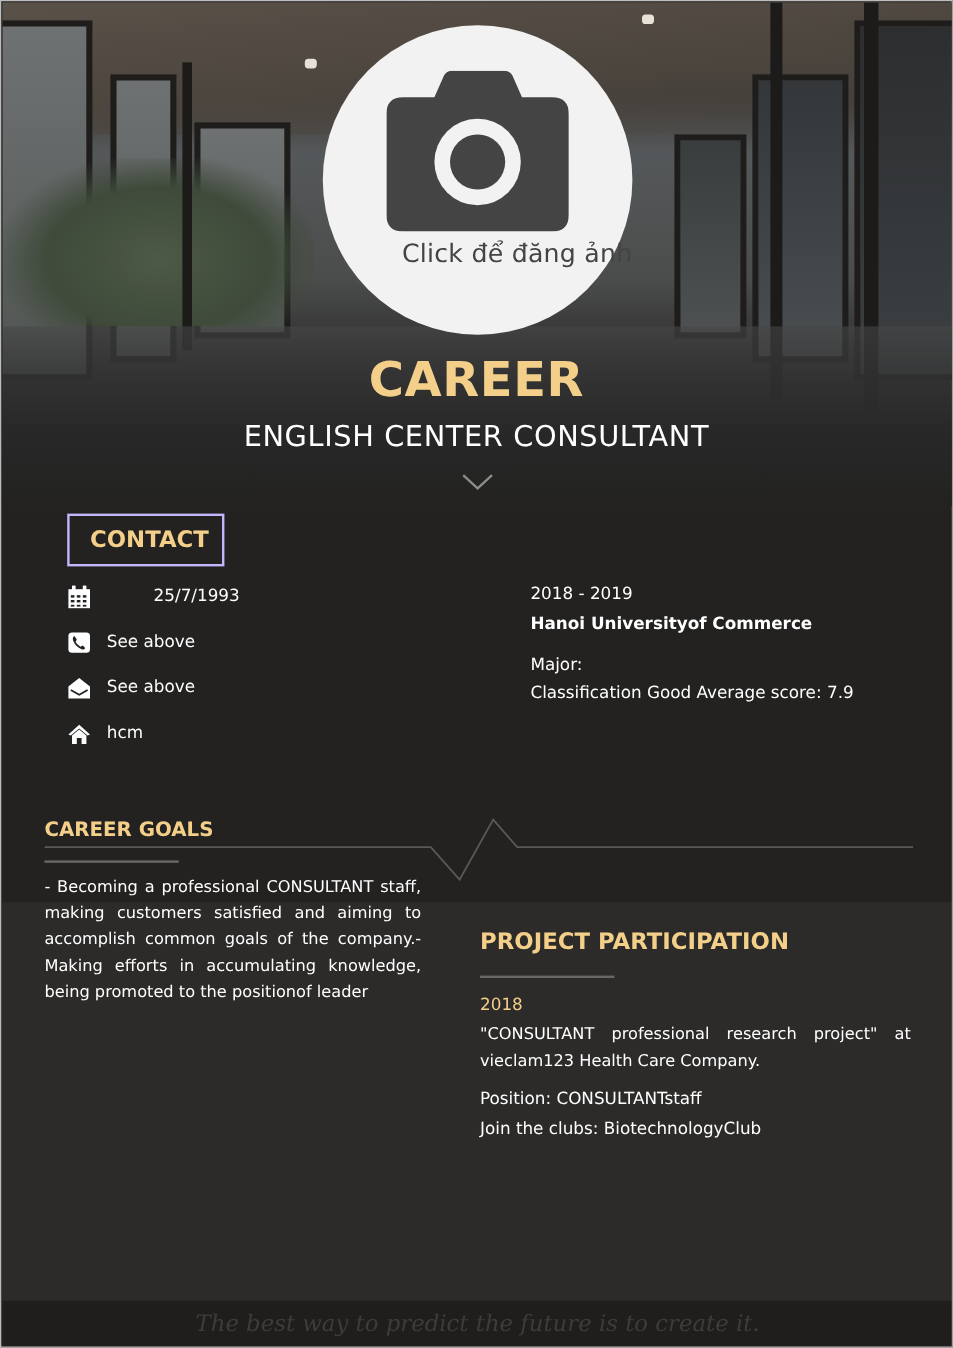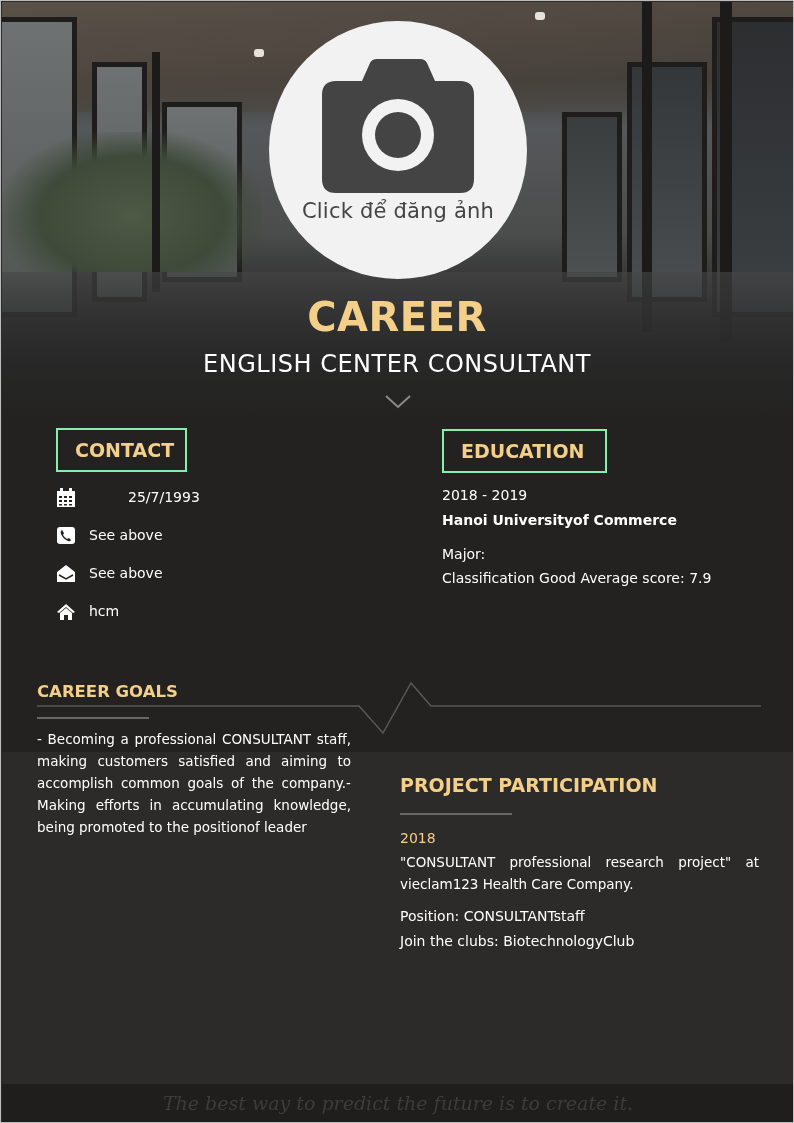--- a/index.html
+++ b/index.html
@@ -38,21 +38,21 @@
     
     .avatar {
       position: absolute; left: 268px; top: 20px; width: 258px; height: 258px;
       border-radius: 50%; background: #f2f2f2; cursor: pointer;
     }
     .avatar .cam {
       position: absolute; left: 53px; top: 38px; width: 152px; height: 134px;
     }
     .avatar .cap {
       position: absolute; left: 0; width: 100%; top: 178px;
-      text-align: center; font-family: "DejaVu Sans", sans-serif;
+      text-align: right; font-family: "DejaVu Sans", sans-serif;
       font-size: 21px; color: #444; letter-spacing: 0.2px;
     }
 
     .name {
       position: absolute; left: 0; width: 100%; top: 293px; text-align: center;
       color: #f3cf8a; font-size: 40px; font-family: "DejaVu Sans", sans-serif; font-weight: bold;
       letter-spacing: 0.5px;
     }
     .title {
       position: absolute; left: 0; width: 100%; top: 349px; text-align: center;
@@ -63,21 +63,21 @@
     
     .upper { position: absolute; left: 1px; top: 421px; width: 792px; height: 330px; background: #232221; }
     .lower { position: absolute; left: 1px; top: 751px; width: 792px; height: 332px; background: #2c2b2a; }
     .footer {
       position: absolute; left: 1px; top: 1083px; width: 792px; height: 38px; background: #1f1e1d;
       text-align: center; font-family: "DejaVu Serif", serif; font-style: italic;
       color: #3d3c3b; font-size: 19px; line-height: 38px;
     }
 
     .boxhead {
-      position: absolute; border: 2px solid #86efac; color: #f3cf8a;
+      position: absolute; border: 2px solid #c4b5fd; color: #f3cf8a;
       font-family: "DejaVu Sans", sans-serif; font-size: 19px; font-weight: bold;
       padding-left: 17px; line-height: 40px; height: 44px;
     }
     .contact-row { position: absolute; left: 55px; height: 20px; display: flex; align-items: center; }
     .contact-row .ic { width: 20px; height: 20px; display: inline-block; }
     .contact-row .txt {
       margin-left: 13px; color: #fff; font-size: 14px; font-family: "DejaVu Sans", sans-serif;
     }
     .txt-sm { position: absolute; color: #fff; font-size: 14px; font-family: "DejaVu Sans", sans-serif; }
     .bold { font-weight: bold; }
@@ -172,21 +172,20 @@
   </div>
 
   <div class="contact-row" style="top:600px;">
     <svg class="ic" viewBox="0 0 20 20">
       <path d="M1 11 L10 3 L19 11 L17 12 L10 6 L3 12 Z" fill="#fff"></path>
       <path d="M4 12 L10 7 L16 12 L16 19 L12 19 L12 14 L8 14 L8 19 L4 19 Z" fill="#fff"></path>
     </svg>
     <span class="txt">hcm</span>
   </div>
 
-  <div class="boxhead" style="left:441px;top:428px;width:165px;">EDUCATION</div>
   <div class="txt-sm" style="left:441px;top:486px;">2018 - 2019</div>
   <div class="txt-sm bold" style="left:441px;top:511px;">Hanoi Universityof Commerce</div>
   <div class="txt-sm" style="left:441px;top:545px;">Major:</div>
   <div class="txt-sm" style="left:441px;top:569px;">Classification Good Average score: 7.9</div>
 
   <div class="sec-title" style="left:36px;top:681px;font-size:16.5px;">CAREER GOALS</div>
   <svg style="position:absolute;left:36px;top:680px;width:724px;height:56px;" viewBox="0 0 724 56">
     <polyline points="0,25 322,25 346,52 374,2 394,25 724,25" fill="none" stroke="#5a5856" stroke-width="1.5"></polyline>
   </svg>
   <div class="rule" style="left:36px;top:716px;width:112px;"></div>

